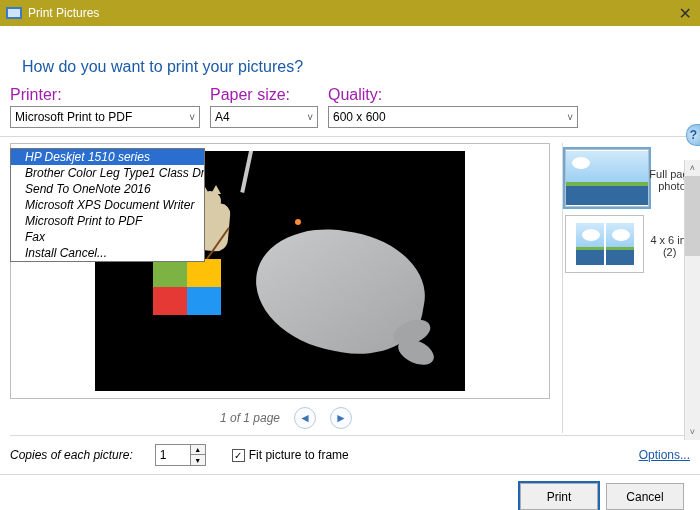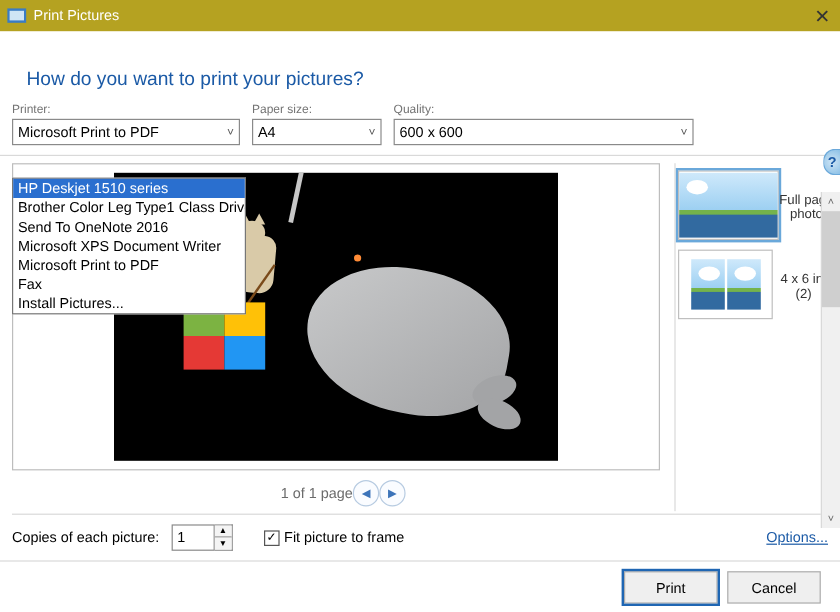--- a/index.html
+++ b/index.html
@@ -6,21 +6,21 @@
 body { margin: 0; width: 700px; height: 510px; background: #fff; position: relative; overflow: hidden; }
 
 .titlebar { height: 26px; background: #b5a221; color: #fff; display: flex; align-items: center; padding: 0 6px; }
 .titlebar .icon { width: 16px; height: 16px; margin-right: 6px; display: inline-block; }
 .titlebar .closex { position: absolute; right: 8px; top: 4px; font-size: 16px; color: #333; }
 
 .header-q { padding: 32px 22px 10px; color: #1b5aa6; font-size: 16px; }
 
 .controls { display: flex; gap: 10px; padding: 0 10px 6px; }
 .ctrl { display: flex; flex-direction: column; }
-.lbl { color: #737373; margin-bottom: 2px; font-size: 10px; }
+.lbl { color: #a21caf; margin-bottom: 2px; font-size: 16px; }
 .sel { height: 22px; border: 1px solid #8a8a8a; background: #fff; display: flex; align-items: center; justify-content: space-between; padding: 0 4px; }
 .sel .chev { font-size: 10px; color: #555; margin-left: 6px; }
 #c-printer { width: 190px; }
 #c-paper { width: 108px; }
 #c-quality { width: 250px; text-align: center; }
 
 .helpq { position: absolute; right: 0; top: 124px; width: 14px; height: 22px; border: 1px solid #6aa8da; border-right:none; border-radius: 10px 0 0 10px; background: radial-gradient(circle,#cfe5f5,#8bc0e6); display:flex; align-items:center; justify-content:center; color:#1b5aa6; font-weight:bold; }
 
 .workarea { display: flex; padding: 6px 0 0 10px; border-top: 1px solid #d9d9d9; margin-top: 2px; }
 .preview-col { width: 552px; }
@@ -42,56 +42,56 @@
 .whale-tail { position:absolute; right:-8px; bottom:18px; width:60px; height:42px; }
 .whale-tail::before,.whale-tail::after { content:''; position:absolute; width:38px; height:22px; background:#a3a4a6; border-radius:50% 50% 50% 50%; }
 .whale-tail::before{ transform:rotate(-20deg); top:0; left:0;}
 .whale-tail::after{ transform:rotate(25deg); top:20px; left:4px;}
 .horn { position:absolute; left:150px; top:-4px; width:4px; height:46px; background:#c8c8c8; transform:rotate(12deg); }
 .ribbon1,.ribbon2{position:absolute;width:3px;background:#b52f2f;}
 .ribbon1{height:70px;left:80px;top:24px;transform:rotate(28deg);}
 .ribbon2{height:60px;left:100px;top:40px;transform:rotate(70deg);}
 .eye{position:absolute;width:6px;height:6px;border-radius:50%;background:#ff8b36;left:200px;top:68px;}
 
-.pager { display:flex; align-items:center; justify-content:center; padding: 8px 0 4px; color:#6b6b6b; }
+.pager { display:flex; align-items:center; justify-content:center; gap:14px; padding: 8px 0 4px; color:#6b6b6b;font-style:italic; }
 .navbtn { width:22px; height:22px; border:1px solid #b7cbe1; border-radius:50%; display:inline-flex; align-items:center; justify-content:center; color:#3d74b9; background:#fafcff; }
 
 .side-col { width: 135px; border-left:1px solid #d9d9d9; padding: 6px 2px 0; display:flex; flex-direction:column; align-items:center; gap:2px; position:relative; overflow:hidden; }
 .tpl { display:flex; flex-direction:row; align-items:center; margin-bottom:6px; }
 .tpl.selected .thumb { outline:2px solid #6aa8da; }
 .thumb { width:86px; height:58px; border:1px solid #bfbfbf; background:#fff; display:flex; align-items:center; justify-content:center; gap:2px; }
 .thumb .pic { background:linear-gradient(to top,#326aa0 35%,#74b34b 36%,#74b34b 42%,#9dd0f2 43%,#cfe9fb); width:82px; height:54px; position:relative; }
 .thumb .pic::after{content:'';position:absolute;left:6px;top:6px;width:18px;height:12px;background:#fff;border-radius:50%;}
 .thumb.sm .pic{width:28px;height:42px;}
 .tcap { font-size:11px; color:#333; margin-top:3px; text-align:center; }
 
 .vscr { position:absolute; right:0; top:160px; width:16px; height:280px; background:#f0f0f0; border-left:1px solid #d9d9d9; }
 .vscr .arr { height:16px; display:flex;align-items:center;justify-content:center;font-size:9px;color:#666;}
 .vscr .thumbtrack{height:248px;position:relative;}
 .vscr .thumbh{position:absolute;top:0;width:100%;height:80px;background:#cfcfcf;}
 
 .sep { height:1px; background:#d9d9d9; margin: 2px 10px; }
 
 .bottomrow { display:flex; align-items:center; padding: 6px 10px; }
-.copies-lbl { margin-right:10px; }
+.copies-lbl { margin-right:22px;font-style:italic; }
 .spin { display:flex; height:22px; }
 .spin input { width:36px; border:1px solid #8a8a8a; padding:0 4px; }
 .spin .btns { display:flex; flex-direction:column; border:1px solid #8a8a8a; border-left:none; }
 .spin .btns div { width:14px; height:10px; font-size:7px; display:flex;align-items:center;justify-content:center; background:#f4f4f4; }
 .spin .btns div:first-child{border-bottom:1px solid #8a8a8a;}
 .fitchk { display:flex; align-items:center; margin-left:26px; gap:4px; }
 .chkbox { width:13px; height:13px; border:1px solid #555; display:flex;align-items:center;justify-content:center; font-size:10px; }
 .options-link { margin-left:auto; color:#1b5aa6; text-decoration:underline; }
 
 .footer { display:flex; justify-content:flex-end; gap:8px; padding: 8px 16px 10px; border-top:1px solid #d9d9d9; margin-top:2px; }
 .btn { min-width:78px; height:27px; border:1px solid #adadad; background:#efefef; display:flex; align-items:center; justify-content:center; }
 .btn.primary { outline:2px solid #1f66b3; }
 
 .dropdown { position:absolute; left:10px; top:148px; width:195px; background:#fff; border:1px solid #767676; z-index:50; }
-.dropdown .opt { padding:1px 4px; white-space:nowrap; overflow:hidden; }
+.dropdown .opt { padding:1px 14px; white-space:nowrap; overflow:hidden;font-style:italic; }
 .dropdown .opt.hl { background:#2a6fcf; color:#fff; }
 </style>
 </head>
 <body>
 
 <div class="titlebar">
   <span class="icon">
     <svg viewBox="0 0 16 16">
         <rect width="16" height="12" y="2" fill="#3a7cc4"></rect>
         <rect x="2" y="4" width="12" height="8" fill="#cfe5f5"></rect>
@@ -211,14 +211,14 @@
   <div class="btn">Cancel</div>
 </div>
 
 <div class="dropdown" id="dd">
     <div class="opt hl">HP Deskjet 1510 series</div>
     <div class="opt">Brother Color Leg Type1 Class Driver</div>
     <div class="opt">Send To OneNote 2016</div>
     <div class="opt">Microsoft XPS Document Writer</div>
     <div class="opt">Microsoft Print to PDF</div>
     <div class="opt">Fax</div>
-    <div class="opt">Install Pictures...</div>
+    <div class="opt">Install Cancel...</div>
   </div>
 
 </body></html>

